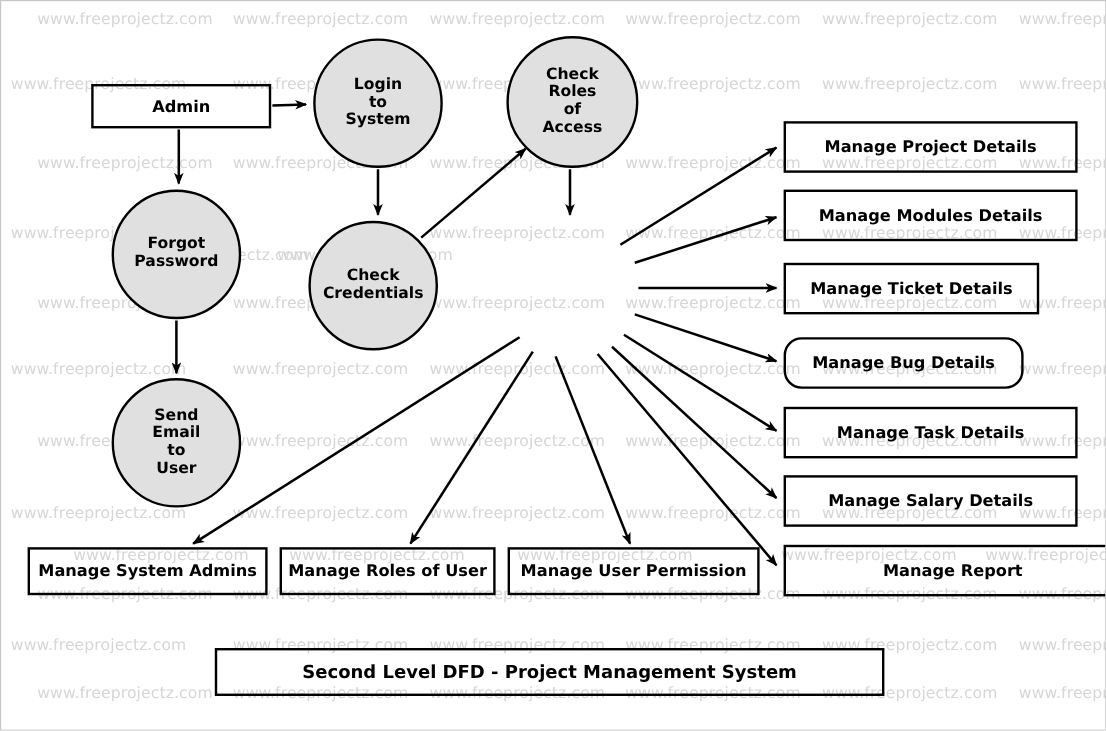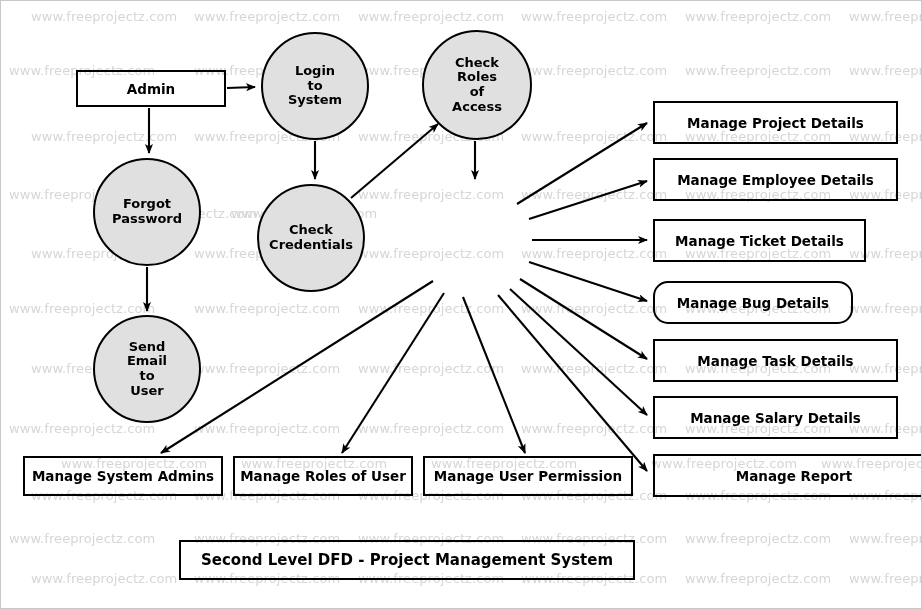--- a/index.html
+++ b/index.html
@@ -225,21 +225,21 @@
 
   <div class="node process" id="node-send_email_to_user" style="left: 92px; top: 314px; width: 108px; height: 108px;">
     <span class="lbl">Send<br>Email<br>to<br>User</span>
   </div>
 
   <div id="right-boxes">
       <div class="node entity" style="left: 652px; top: 100px; width: 245px; height: 43px;">
         <span class="lbl">Manage Project Details</span>
       </div>
       <div class="node entity" style="left: 652px; top: 157px; width: 245px; height: 43px;">
-        <span class="lbl">Manage Employee Details</span>
+        <span class="lbl">Manage Modules Details</span>
       </div>
       <div class="node entity" style="left: 652px; top: 218px; width: 213px; height: 43px;">
         <span class="lbl">Manage Ticket Details</span>
       </div>
       <div class="node entity" style="left: 652px; top: 280px; width: 200px; height: 43px; border-radius: 15px;">
         <span class="lbl">Manage Bug Details</span>
       </div>
       <div class="node entity" style="left: 652px; top: 338px; width: 245px; height: 43px;">
         <span class="lbl">Manage Task Details</span>
       </div>
@@ -255,17 +255,17 @@
         <span class="lbl">Manage System Admins</span>
       </div>
       <div class="node entity" style="left: 232px; top: 455px; width: 180px; height: 40px; justify-content: center;">
         <span class="lbl">Manage Roles of User</span>
       </div>
       <div class="node entity" style="left: 422px; top: 455px; width: 210px; height: 40px;">
         <span class="lbl">Manage User Permission</span>
       </div>
     </div>
 
-  <div class="node titlebox" id="node-title" style="left: 178px; top: 539px; width: 456px; height: 40px;">
+  <div class="node titlebox" id="node-title" style="left: 178px; top: 539px; width: 558px; height: 40px;">
     <span class="lbl">Second Level DFD - Project Management System</span>
   </div>
 
 </div>
 
 </body></html>

